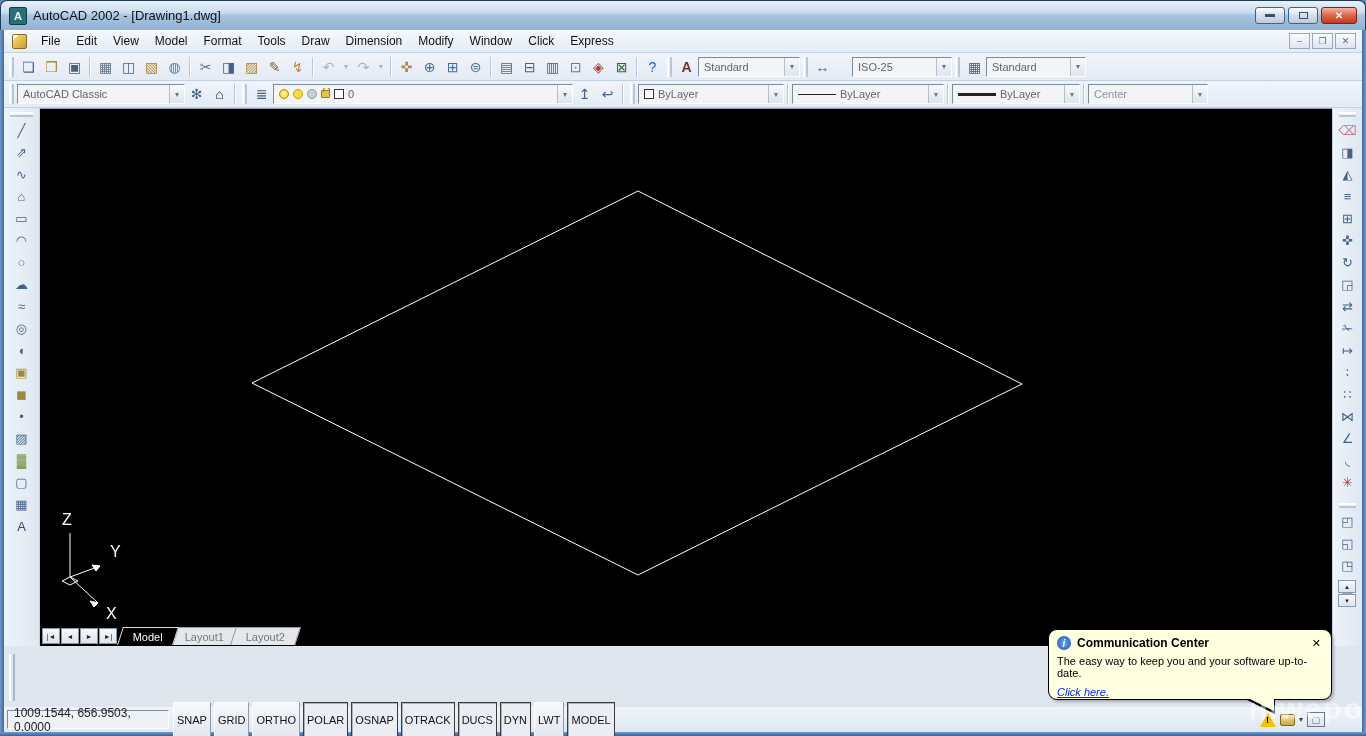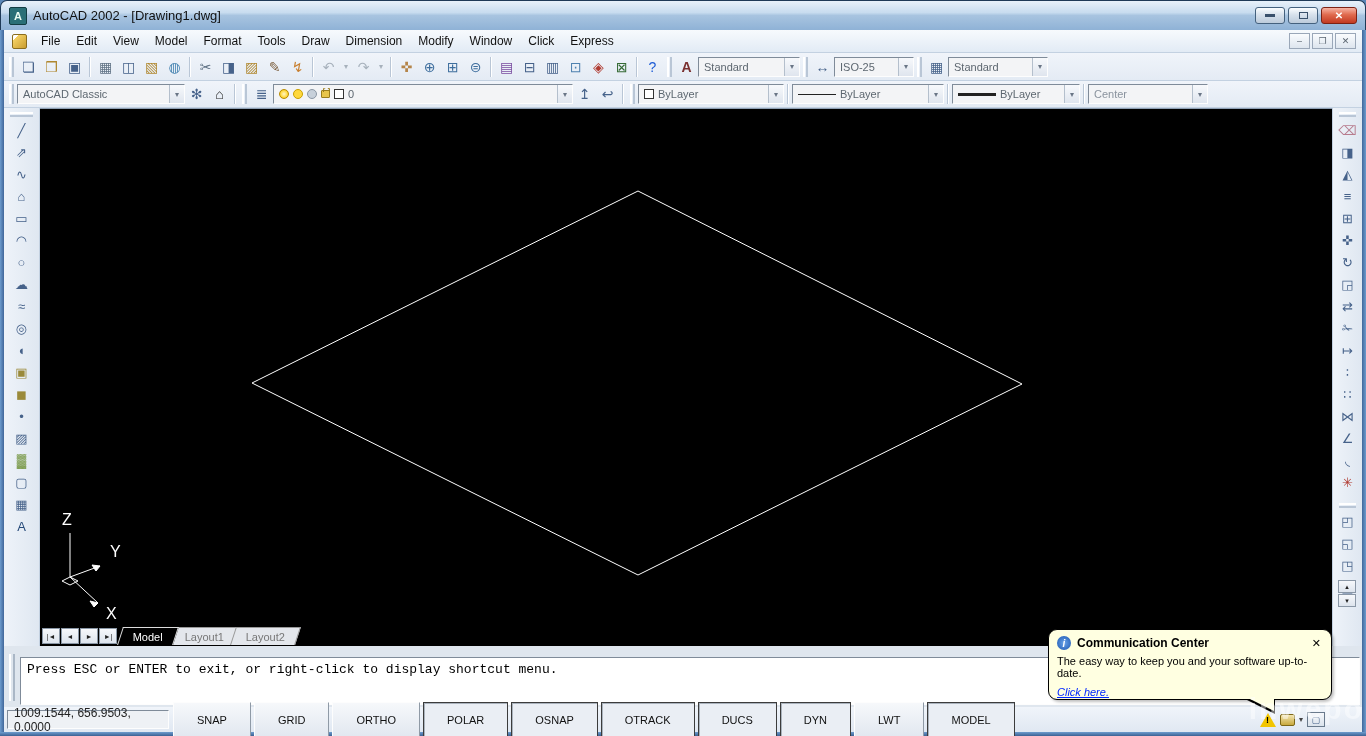--- a/index.html
+++ b/index.html
@@ -80,21 +80,21 @@
   .cmdwrap{position:absolute;left:4px;right:4px;top:646px;height:61px;background:#dfe6ee;}
   .cmdgrip{position:absolute;left:5px;top:8px;bottom:6px;width:6px;border-left:2px solid #fff;border-right:2px solid #aab7c6;}
   .cmdbox{position:absolute;left:16px;right:2px;top:11px;bottom:2px;background:#fff;
     border:1px solid;border-color:#7f8b99 #fdfdfd #fdfdfd #7f8b99;
     font-family:"Liberation Mono","DejaVu Sans Mono",monospace;font-size:13px;color:#000;padding:3px 6px;line-height:17px;}
   
   .statusbar{position:absolute;left:4px;right:4px;top:707px;height:25px;background:linear-gradient(#f0f4fa,#e0e8f2);
     display:flex;align-items:center;padding:0 3px;gap:4px;}
   .coords{width:162px;height:19px;background:#eef1f5;border:1px solid;border-color:#7f8b99 #fdfdfd #fdfdfd #7f8b99;
     font-size:12px;color:#222;display:flex;align-items:center;padding:0 6px;}
-  .sbtn{height:35px;padding:0 23px;font-size:11px;color:#111;display:flex;align-items:center;
+  .sbtn{height:35px;padding:0 3px;font-size:11px;color:#111;display:flex;align-items:center;
     background:linear-gradient(#f6f8fb,#e2e8f0);border:1px solid;border-color:#fdfdfd #8f9aa6 #8f9aa6 #fdfdfd;}
   .sbtn.pressed{border:1px solid #3c3c3c;box-shadow:inset 1px 1px 0 #aab3bd;background:#eaeef4;}
   .tray{margin-left:auto;display:flex;align-items:center;gap:4px;padding-right:34px;}
   .warn{width:0;height:0;border-left:8px solid transparent;border-right:8px solid transparent;border-bottom:14px solid #f2c500;position:relative;}
   .warn::after{content:"!";position:absolute;left:-2px;top:2px;font-size:9px;font-weight:bold;color:#000;}
   .dish{width:15px;height:12px;background:linear-gradient(#f4e6b2,#c8a93e);border:1px solid #7d6716;border-radius:2px;}
   .trayarrow{font-size:8px;color:#444;}
   .cleanbtn{width:18px;height:15px;border:1px solid #6a7a8c;background:linear-gradient(#f6f8fb,#dbe3ec);
     display:flex;align-items:center;justify-content:center;font-size:9px;color:#46628a;}
   
@@ -204,21 +204,21 @@
         <div class="tbtn" title="help" style="color: rgb(29, 91, 214);">?</div>
       </div>
     <div class="grip"></div>
     <div class="tbtn" style="color:#7a3030;font-weight:bold;">A</div>
     <div class="combo" style="width:102px;">
       <span class="ctext">Standard</span>
       <span class="carrow">▾</span>
     </div>
     <div class="grip"></div>
     <div class="tbtn">↔</div>
-    <div class="combo" style="width:80px;">
+    <div class="combo" style="width:100px;margin-left:18px;">
       <span class="ctext">ISO-25</span>
       <span class="carrow">▾</span>
     </div>
     <div class="grip"></div>
     <div class="tbtn">▦</div>
     <div class="combo" style="width:100px;">
       <span class="ctext">Standard</span>
       <span class="carrow">▾</span>
     </div>
   </div>
@@ -372,23 +372,20 @@
         </div>
       <div class="spinner">
         <div class="spbtn">▴</div>
         <div class="spbtn">▾</div>
       </div>
     </div>
   </div>
 
   <div class="cmdwrap">
     <div class="cmdgrip"></div>
-    <div class="cmdbox">
-      <div>Press ESC or ENTER to exit, or right-click to display shortcut menu.</div>
-    </div>
   </div>
 
   <div class="statusbar">
     <div class="coords">1009.1544, 656.9503, 0.0000</div>
     <div id="status-toggles" style="display:flex;gap:3px;">
         <div class="sbtn">SNAP</div>
         <div class="sbtn">GRID</div>
         <div class="sbtn">ORTHO</div>
         <div class="sbtn pressed">POLAR</div>
         <div class="sbtn pressed">OSNAP</div>

